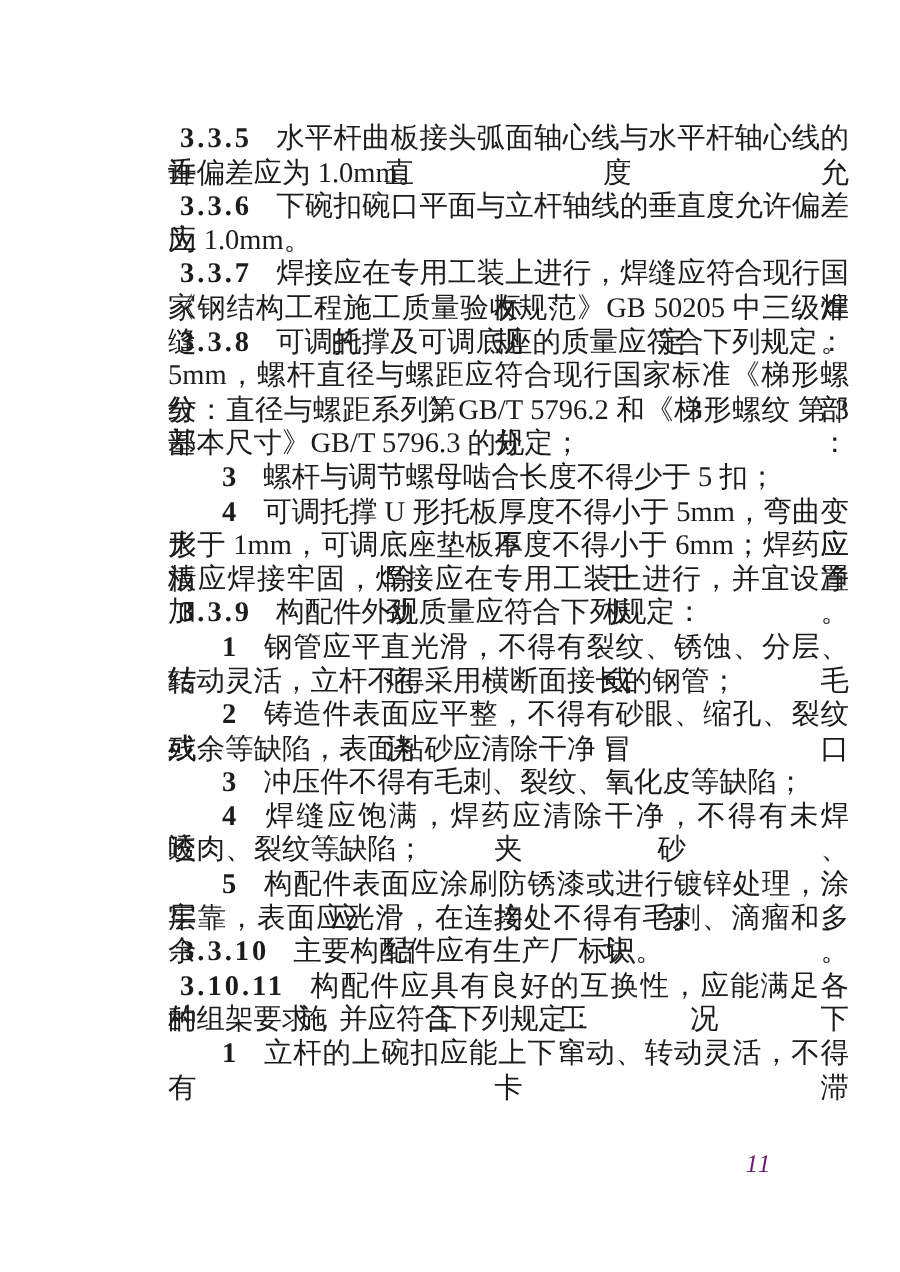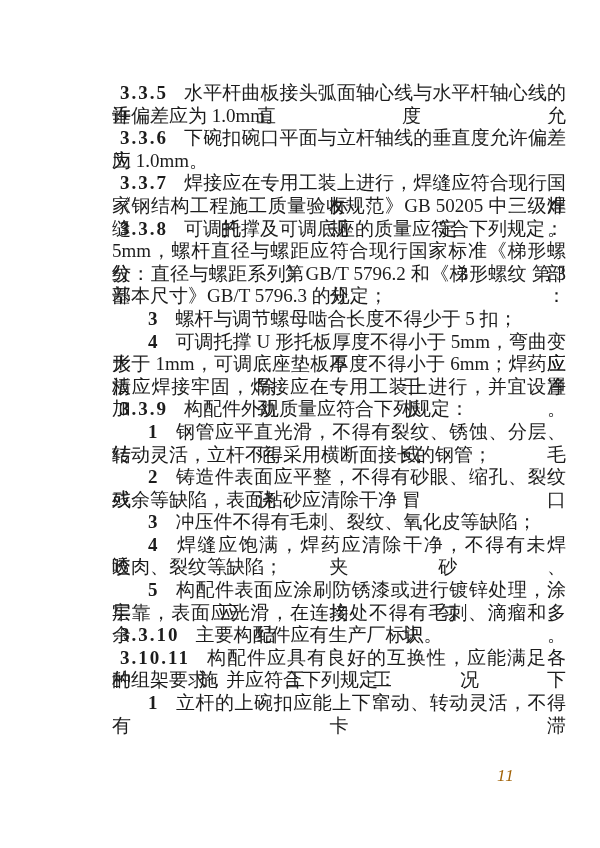--- a/index.html
+++ b/index.html
@@ -40,21 +40,21 @@
     font-weight:bold;
     letter-spacing:2px;
     margin-right:16px;
     font-family:"Liberation Serif","DejaVu Serif",serif;
   }
   .page-number{
     position:absolute;
     left:497px;top:766px;
     font-size:17px;
     font-style:italic;
-    color:#a16207;
+    color:#701a75;
     letter-spacing:1px;
   }
 </style>
 </head>
 <body>
 
 <div class="page">
   <div class="textblock">
       <div class="line clause justify"><span class="prefix">3.3.5</span><span>水平杆曲板接头弧面轴心线与水平杆轴心线的垂直度允</span></div>
       <div class="line cont"><span>许偏差应为 1.0mm。</span></div>

